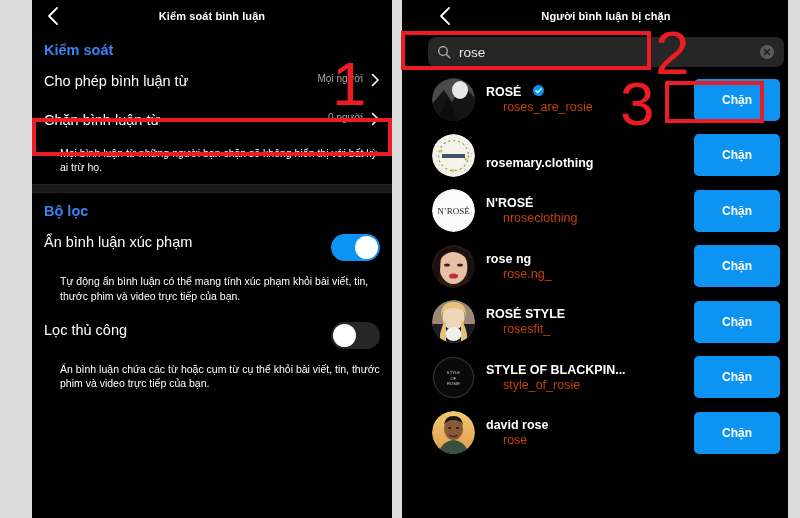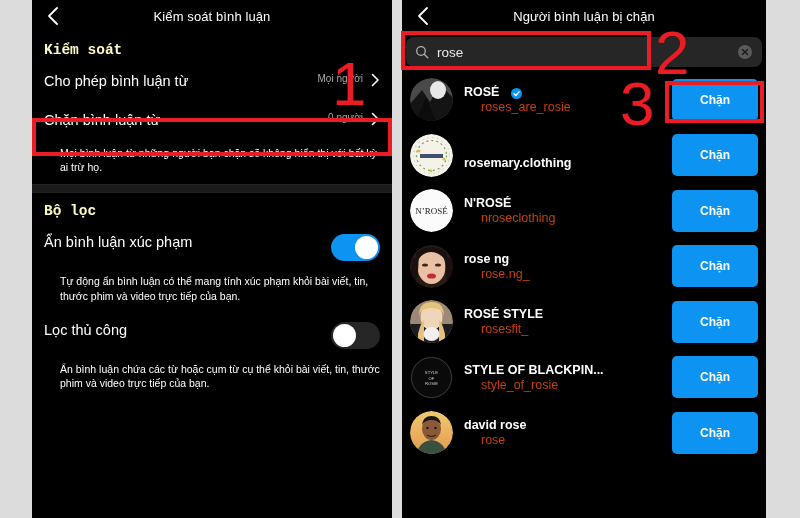--- a/index.html
+++ b/index.html
@@ -17,21 +17,21 @@
 
   
   .phone {
     position: absolute;
     top: 0;
     height: 518px;
     background: #000000;
     overflow: hidden;
   }
   #phone-left  { left: 32px;  width: 360px; }
-  #phone-right { left: 402px; width: 364px; }
+  #phone-right { left: 402px; width: 364px; padding-left: 22px; }
 
   
   .navbar {
     position: relative;
     height: 32px;
     background: #000000;
     display: flex;
     align-items: center;
     justify-content: center;
   }
@@ -41,32 +41,31 @@
     top: 4px;
     width: 22px;
     height: 24px;
     display: flex;
     align-items: center;
     justify-content: center;
   }
   .nav-back svg { display: block; }
   .nav-title {
     color: #ffffff;
-    font-size: 13px;
-    font-weight: normal;
+    font-size: 11px;
+    font-weight: bold;
     letter-spacing: .1px;
   }
 
   
   .section-head {
-    color: #fef9c3;
+    color: #3b82f6;
     font-size: 14.5px;
     font-weight: bold;
     padding: 10px 12px 6px 12px;
-    font-family: Liberation Mono, monospace;
   }
   .row {
     position: relative;
     display: flex;
     padding: 9px 12px;
     min-height: 21px;
   }
   .row-label {
     color: #ffffff;
     font-size: 14.5px;
@@ -163,21 +162,21 @@
     margin-left: 11px;
     min-width: 0;
     overflow: hidden;
   }
   .user-name {
     color: #ffffff;
     font-size: 12.5px;
     font-weight: bold;
     white-space: nowrap;
     display: flex;
-    align-items: flex-end;
+    align-items: flex-start;
     gap: 12px;
   }
   .user-handle {
     color: #c2410c;
     font-size: 12.5px;
     white-space: nowrap;
     margin-top: 1px;
     margin-left: 17px;
   }
   .user-single .user-name { margin-top: 16px; }

